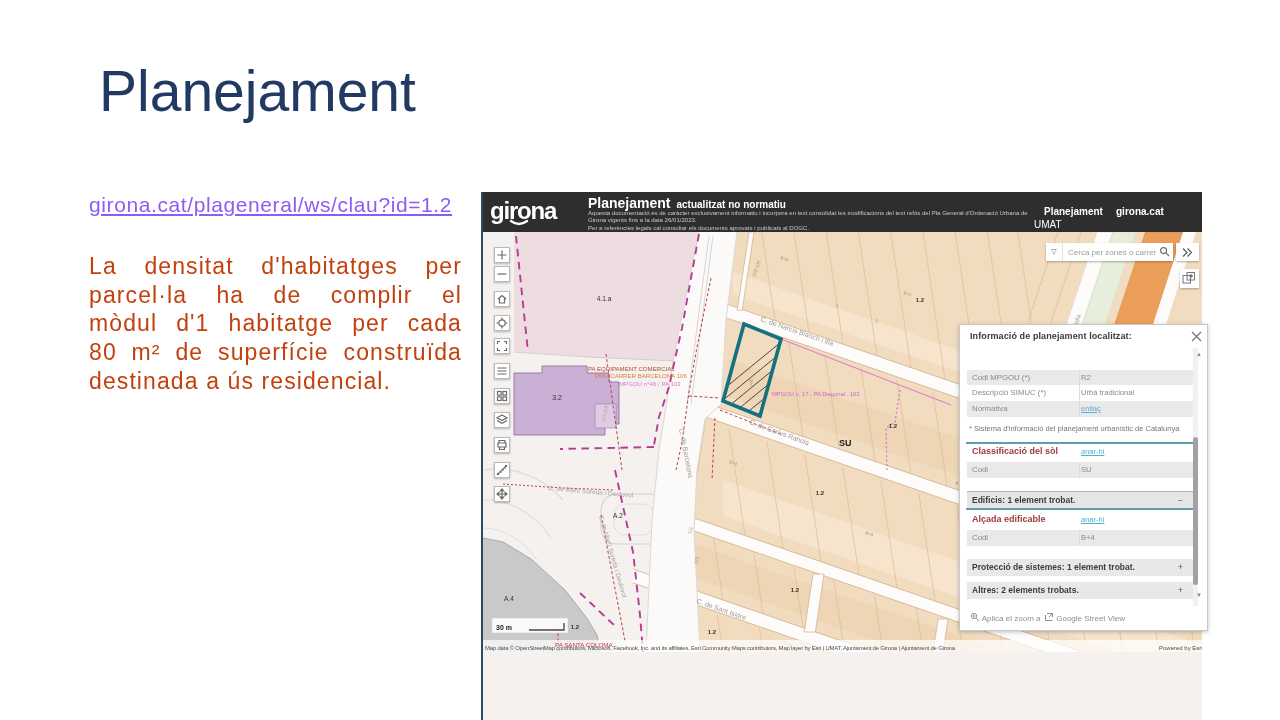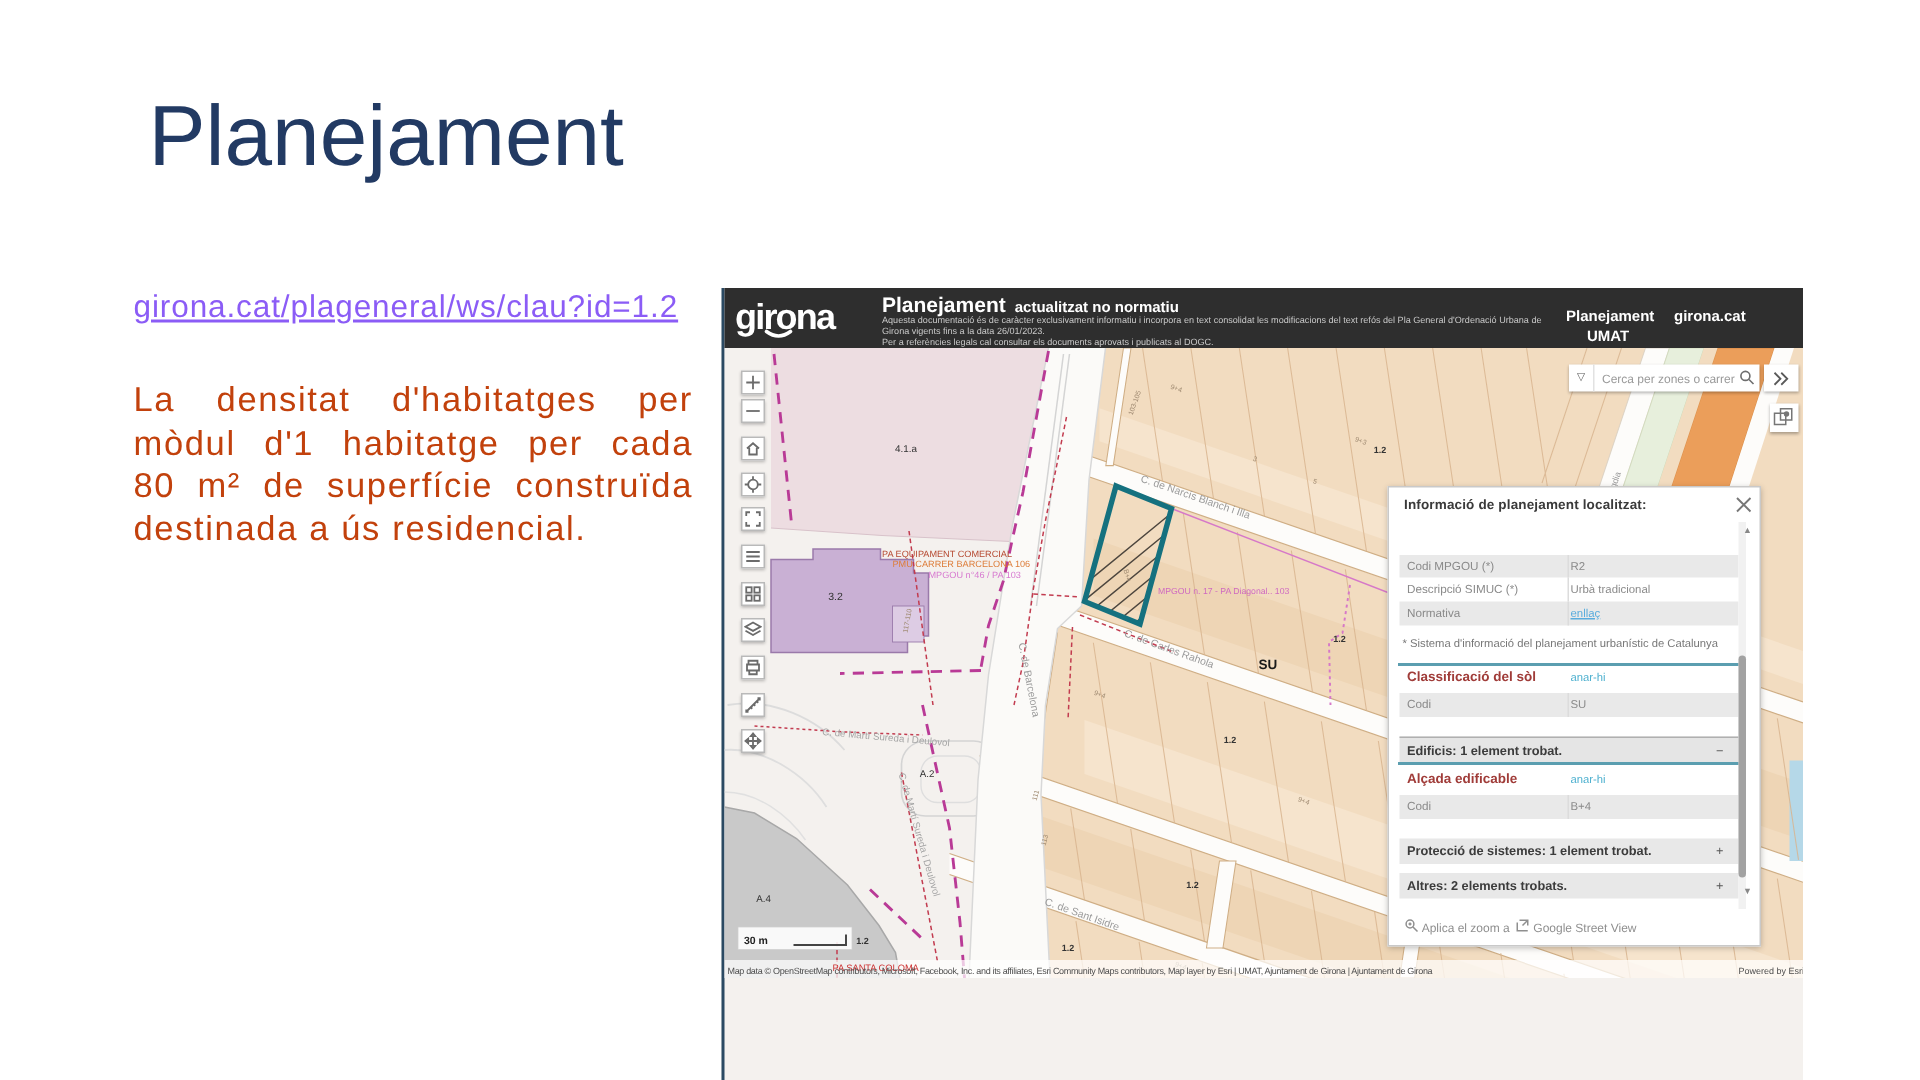--- a/index.html
+++ b/index.html
@@ -8,58 +8,59 @@
 #para{position:absolute;left:89px;top:252px;width:373px;font-size:23px;color:#c2410c;letter-spacing:1.1px}
 #para div{height:28.7px;line-height:28.7px;text-align:justify;text-align-last:justify}
 #para div.last{text-align-last:left}
 #shot{position:absolute;left:481px;top:192px;width:721px;height:540px;box-sizing:border-box;border-left:2px solid #2b4a63;border-bottom:3px solid #123349;background:#f4f1ee}
 #hdr{position:absolute;left:0;top:0;width:719px;height:40px;background:#2e2e2e}
 #hdr .big{position:absolute;left:105px;top:3px;font-size:14px;font-weight:bold;color:#fff;white-space:nowrap}
 #hdr .big span{font-size:10px;margin-left:6px}
 #hdr .disc{position:absolute;left:105px;top:17.5px;font-size:12.6px;line-height:15.2px;color:#c9c9c9;white-space:nowrap;transform:scale(0.48);transform-origin:0 0}
 #hdr .r1{position:absolute;left:561px;top:14px;font-size:10px;font-weight:bold;color:#fff}
 #hdr .r2{position:absolute;left:633px;top:14px;font-size:10px;font-weight:bold;color:#fff}
-#hdr .r3{position:absolute;left:575px;top:27px;font-size:10px;font-weight:bold;color:#fff}
+#hdr .r3{position:absolute;left:551px;top:27px;font-size:10px;font-weight:normal;color:#fff}
 #mapsvg{position:absolute;left:0;top:40px}
 .tb{position:absolute;left:11px;width:16px;height:16px;background:#fff;border:1px solid #b9b9b9;box-sizing:border-box;box-shadow:0 1px 2px rgba(0,0,0,0.25);text-align:center}
 .tb svg{display:block;margin:1px auto 0}
 #search{position:absolute;left:563px;top:51px;width:127px;height:18px;background:#fff;box-shadow:0 1px 2px rgba(0,0,0,0.3);font-size:8px;color:#9a9a9a}
 #search .dd{position:absolute;left:0;top:0;width:16px;height:18px;border-right:1px solid #e2e2e2;text-align:center;line-height:18px;color:#555;font-size:7px}
 #search .ph{position:absolute;left:22px;top:5px}
 #search .mag{position:absolute;right:3px;top:3px}
 #chev{position:absolute;left:693px;top:51px;width:23px;height:18px;background:#fff;box-shadow:0 1px 2px rgba(0,0,0,0.3);text-align:center}
 #bmap{position:absolute;left:697px;top:77px;width:19px;height:19px;background:#fff;box-shadow:0 1px 2px rgba(0,0,0,0.3)}
-#panel{position:absolute;left:442px;top:132px;width:249px;height:307px;background:#fff;border:1px solid #c9c9c9;box-sizing:border-box;box-shadow:0 1px 4px rgba(0,0,0,0.25);font-size:8px;color:#8a8a8a}
+#panel{position:absolute;left:476px;top:132px;width:249px;height:307px;background:#fff;border:1px solid #c9c9c9;box-sizing:border-box;box-shadow:0 1px 4px rgba(0,0,0,0.25);font-size:8px;color:#8a8a8a}
 #panel .ptitle{position:absolute;left:10px;top:6px;font-size:9px;font-weight:bold;color:#3a3a3a;letter-spacing:0.1px}
 #pclose{position:absolute;left:231px;top:6px}
 .prow{position:absolute;left:7px;width:226px}
 .prow.grey{background:#e9e9e9}
 .prow .pl{position:absolute;left:5px;top:3px;font-size:7.8px}
 .prow .pv{position:absolute;left:114px;top:3px;line-height:9.5px;white-space:nowrap;font-size:7.6px}
 .prow:after{content:"";position:absolute;left:112px;top:0;bottom:0;width:1px;background:#dcdcdc}
 .plink{color:#59acdd;text-decoration:underline}
 .pnote{position:absolute;left:9px;top:99px;font-size:7.5px;color:#777}
 .tealline{position:absolute;left:6px;width:228px;height:1.5px;background:#5b9eb0}
 .psec{position:absolute;left:12px;font-size:9px;font-weight:bold;color:#a03c39}
-.planar{position:absolute;left:121px;font-size:7.5px;color:#4db0cf;}
+.planar{position:absolute;left:121px;font-size:7.5px;color:#4db0cf;text-decoration:underline}
 .pbar{position:absolute;left:7px;width:226px;height:17px;background:#e8e8e8;line-height:17px;font-size:8.5px;font-weight:bold;color:#3c3c3c;padding-left:5px;box-sizing:border-box}
 .pbar.dark{background:#e5e5e5;border-top:1px solid #b0b0b0}
 .pbar .pm{position:absolute;right:10px;font-weight:normal;color:#555}
 .pfoot{position:absolute;top:287px;font-size:8px;color:#8f8f8f}
 #pscroll{position:absolute;left:233px;top:23px;width:5px;height:258px;background:#f1f1f1}
 #pthumb{position:absolute;left:233px;top:112px;width:5px;height:148px;background:#a2a2a2;border-radius:2.5px}
 .parr{position:absolute;left:233px;font-size:6px;color:#888}
 #glogo{position:absolute;left:7px;top:7px}
 </style>
 </head>
 <body>
 <div id="title">Planejament</div>
 <div id="link">girona.cat/plageneral/ws/clau?id=1.2</div>
 <div id="para">
 <div>La densitat d'habitatges per</div>
+<div>parcel·la ha de complir el</div>
 <div>mòdul d'1 habitatge per cada</div>
 <div>80 m² de superfície construïda</div>
 <div class="last">destinada a ús residencial.</div>
 </div>
 <div id="shot">
 <div id="hdr">
  <svg id="glogo" width="75" height="28">
    <text x="0" y="20" style="font-size:24px;font-weight:bold;fill:#fff;letter-spacing:-1.2px">girona</text>
    <path d="M21,22 Q29,28 37,22" stroke="#fff" stroke-width="2.4" fill="none" stroke-linecap="round"></path>
  </svg>

